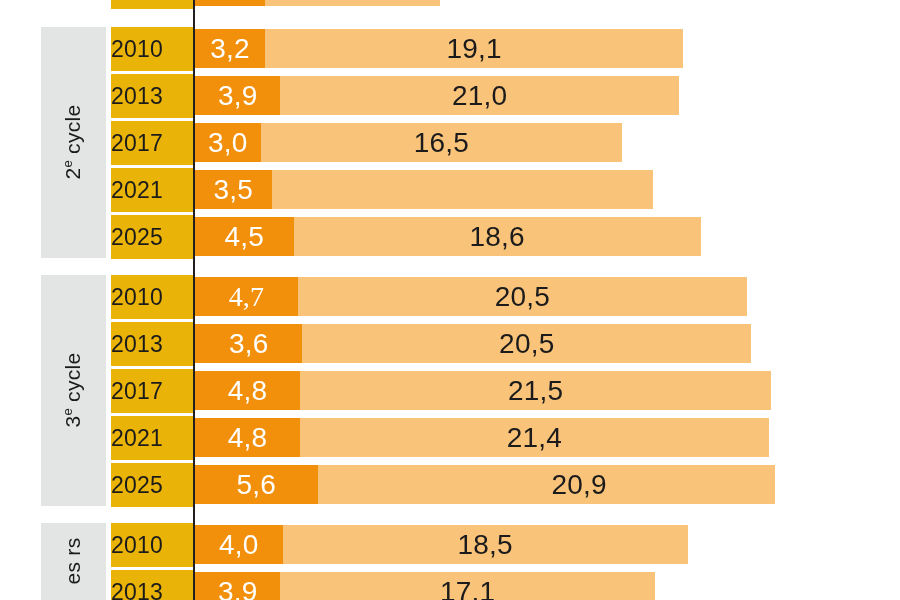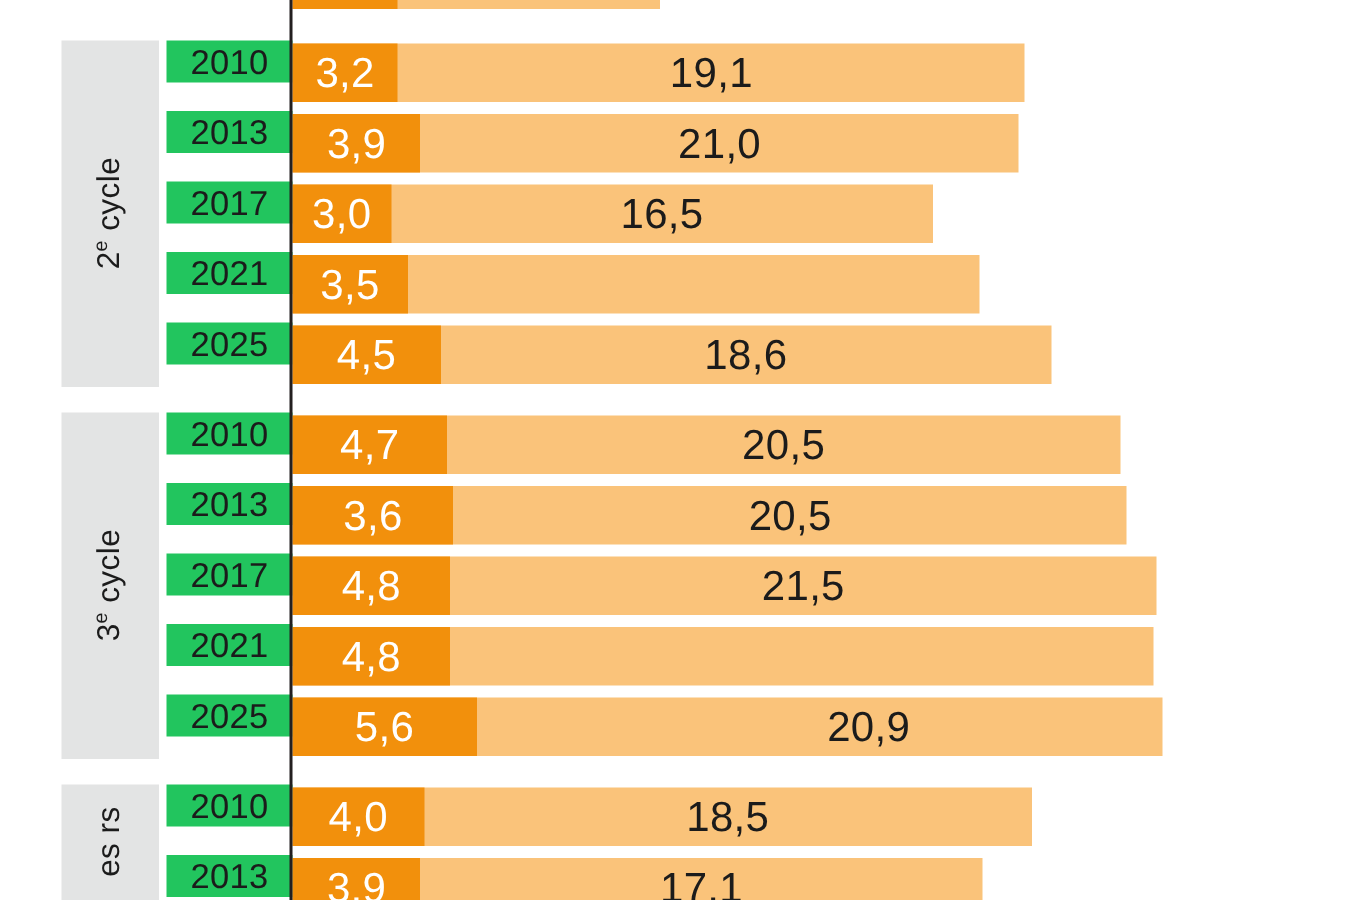--- a/index.html
+++ b/index.html
@@ -41,25 +41,24 @@
   .row {
     position: absolute;
     left: 0;
     height: 43px;
   }
   .year-box {
     position: absolute;
     left: 111px;
     top: 0;
     width: 84px;
-    height: 28px;
-    background: #22c55e;
+    height: 44px;
+    background: #eab308;
     display: flex;
     align-items: center;
-    justify-content: center;
   }
   .year-label {
     font-size: 23px;
     color: #1b1b1b;
     letter-spacing: 0.2px;
   }
   .bar-light {
     position: absolute;
     top: 2px;
     height: 39px;
@@ -153,21 +152,21 @@
     </div>
     <div class="group-label" style="top: 275px; height: 231px;">
       <div class="group-label-text">3<sup>e</sup> cycle</div>
     </div>
     <div class="row" style="top: 275px; width: 900px;">
       <div class="year-box">
         <span class="year-label">2010</span>
       </div>
       <div class="bar-light" style="left: 195px; width: 551.88px;"></div>
       <div class="bar-dark" style="left: 195px; width: 102.93px;"></div>
-      <div class="val val-dark" style="left: 195px; width: 102.93px;">4,7</div>
+      <div class="val val-dark" style="left: 195px; width: 102.93px; font-family: Liberation Serif, serif;">4,7</div>
       <div class="val val-light" style="left: 297.93px; width: 448.95px;">20,5</div>
     </div>
     <div class="row" style="top: 322px; width: 900px;">
       <div class="year-box">
         <span class="year-label">2013</span>
       </div>
       <div class="bar-light" style="left: 195px; width: 556.26px;"></div>
       <div class="bar-dark" style="left: 195px; width: 107.31px;"></div>
       <div class="val val-dark" style="left: 195px; width: 107.31px;">3,6</div>
       <div class="val val-light" style="left: 302.31px; width: 448.95px;">20,5</div>
@@ -181,20 +180,21 @@
       <div class="val val-dark" style="left: 195px; width: 105.12px;">4,8</div>
       <div class="val val-light" style="left: 300.12px; width: 470.85px;">21,5</div>
     </div>
     <div class="row" style="top: 416px; width: 900px;">
       <div class="year-box">
         <span class="year-label">2021</span>
       </div>
       <div class="bar-light" style="left: 195px; width: 573.78px;"></div>
       <div class="bar-dark" style="left: 195px; width: 105.12px;"></div>
       <div class="val val-dark" style="left: 195px; width: 105.12px;">4,8</div>
+      <div class="val val-light" style="left: 300.12px; width: 468.66px;">21,4</div>
     </div>
     <div class="row" style="top: 463px; width: 900px;">
       <div class="year-box">
         <span class="year-label">2025</span>
       </div>
       <div class="bar-light" style="left: 195px; width: 580.35px;"></div>
       <div class="bar-dark" style="left: 195px; width: 122.64px;"></div>
       <div class="val val-dark" style="left: 195px; width: 122.64px;">5,6</div>
       <div class="val val-light" style="left: 317.64px; width: 523px;">20,9</div>
     </div>

